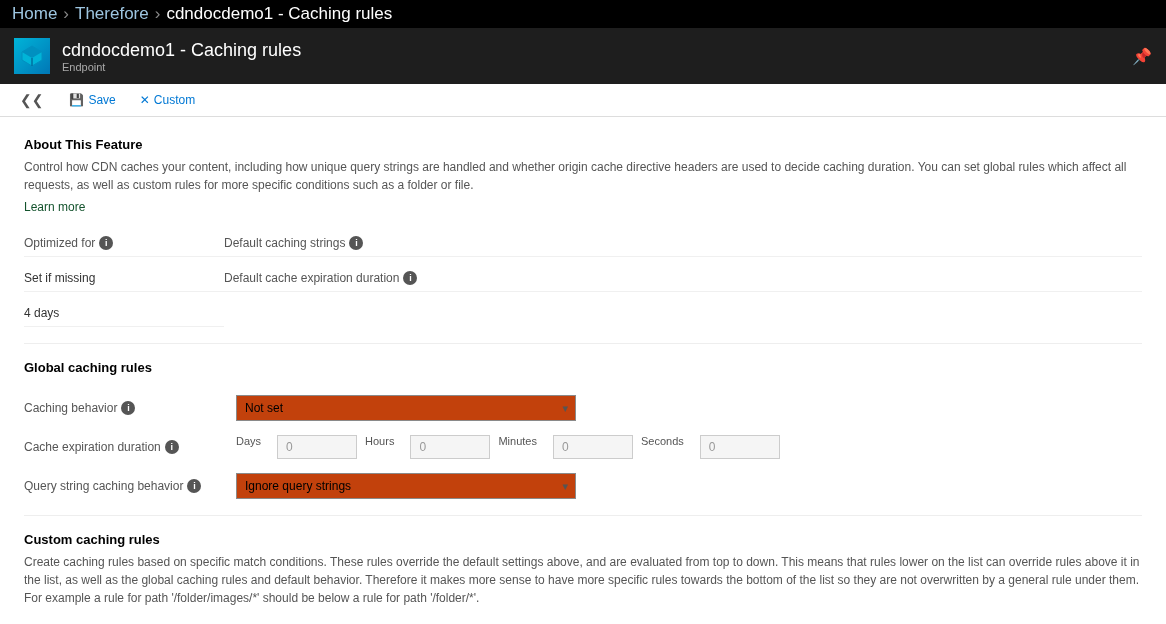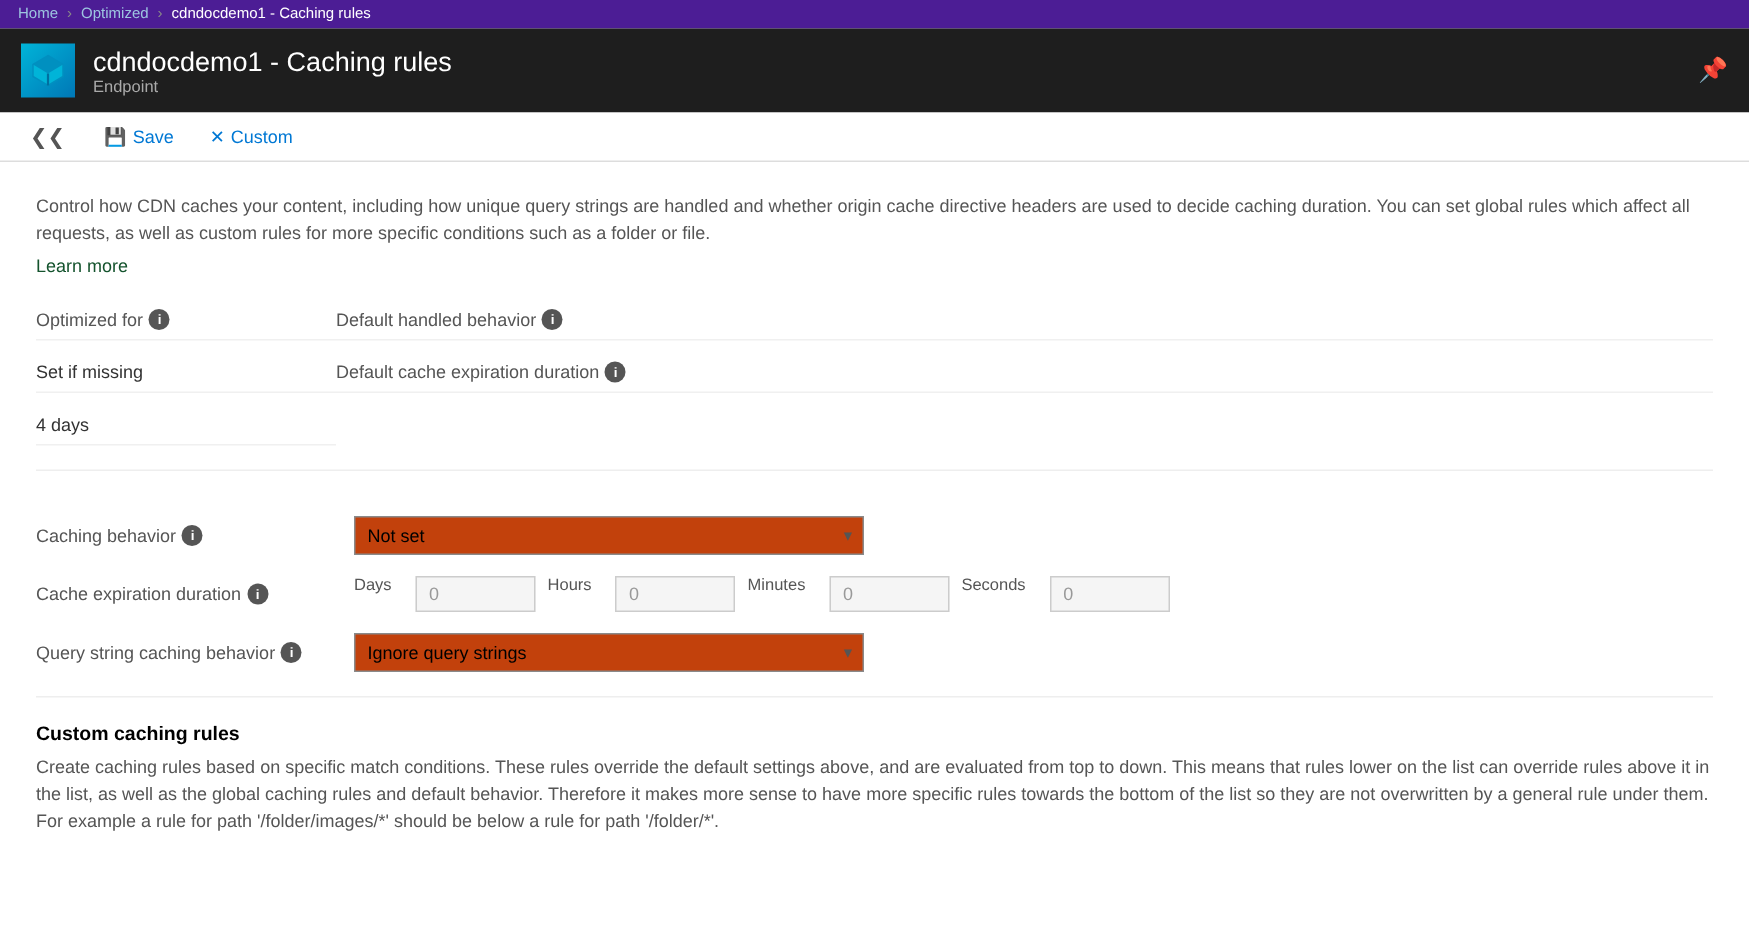--- a/index.html
+++ b/index.html
@@ -1,22 +1,22 @@
 <!DOCTYPE html>
 <html><head>
   <meta charset="utf-8">
   <style>
     * { box-sizing: border-box; margin: 0; padding: 0; }
     body { font-family: 'Segoe UI', Arial, sans-serif; font-size: 12px; color: #333; background: #f2f2f2; }
 
     .top-bar {
-      background: #4c1d95;
+      background: #000000;
       color: #fff;
       padding: 4px 12px;
-      font-size: 10px;
+      font-size: 17px;
       display: flex;
       align-items: center;
       gap: 6px;
     }
     .top-bar a { color: #9dc5e0; text-decoration: none; }
     .top-bar .sep { color: #888; }
 
     .header {
       background: #1e1e1e;
       color: #fff;
@@ -102,21 +102,21 @@
       width: 80px; border: 1px solid #ccc; padding: 4px 8px;
       font-size: 12px; background: #f5f5f5; color: #999;
     }
   </style>
 </head>
 <body>
 
 <div class="top-bar">
   <a href="#">Home</a>
   <span class="sep">›</span>
-  <a href="#">Optimized</a>
+  <a href="#">Therefore</a>
   <span class="sep">›</span>
   <span>cdndocdemo1 - Caching rules</span>
 </div>
 
 <div class="header">
   <div class="header-left">
     <div class="header-icon">
       <svg width="24" height="24" viewBox="0 0 24 24" fill="none">
         <polygon points="12,2 22,8 22,16 12,22 2,16 2,8" fill="#00b4d8" stroke="#0090c0" stroke-width="1"></polygon>
         <polygon points="12,2 22,8 12,14 2,8" fill="#0090c0"></polygon>
@@ -139,46 +139,48 @@
   </button>
   <button class="toolbar-btn">
     <span>✕</span>
     <span>Custom</span>
   </button>
 </div>
 
 <div class="main-content">
 
   
+  <div class="section-title">About This Feature</div>
   <div class="section-desc">Control how CDN caches your content, including how unique query strings are handled and whether origin cache directive headers are used to decide caching duration. You can set global rules which affect all requests, as well as custom rules for more specific conditions such as a folder or file.</div>
   <a href="#" class="learn-more">Learn more</a>
 
   
   <div class="info-grid">
     <div class="info-label">
       <span>Optimized for</span>
       <span class="info-icon" title="Information">i</span>
     </div>
 
     <div class="info-label">
-      <span>Default handled behavior</span>
+      <span>Default caching strings</span>
       <span class="info-icon" title="Information">i</span>
     </div>
     <div class="info-value">Set if missing</div>
 
     <div class="info-label">
       <span>Default cache expiration duration</span>
       <span class="info-icon" title="Information">i</span>
     </div>
     <div class="info-value">4 days</div>
   </div>
 
   <hr class="divider">
 
   
+  <div class="section-title">Global caching rules</div>
 
   <div style="height: 14px;"></div>
 
   
   <div class="form-row">
     <div class="form-label">
       <span>Caching behavior</span>
       <span class="info-icon" title="Information">i</span>
     </div>
     <div class="select-wrapper">

